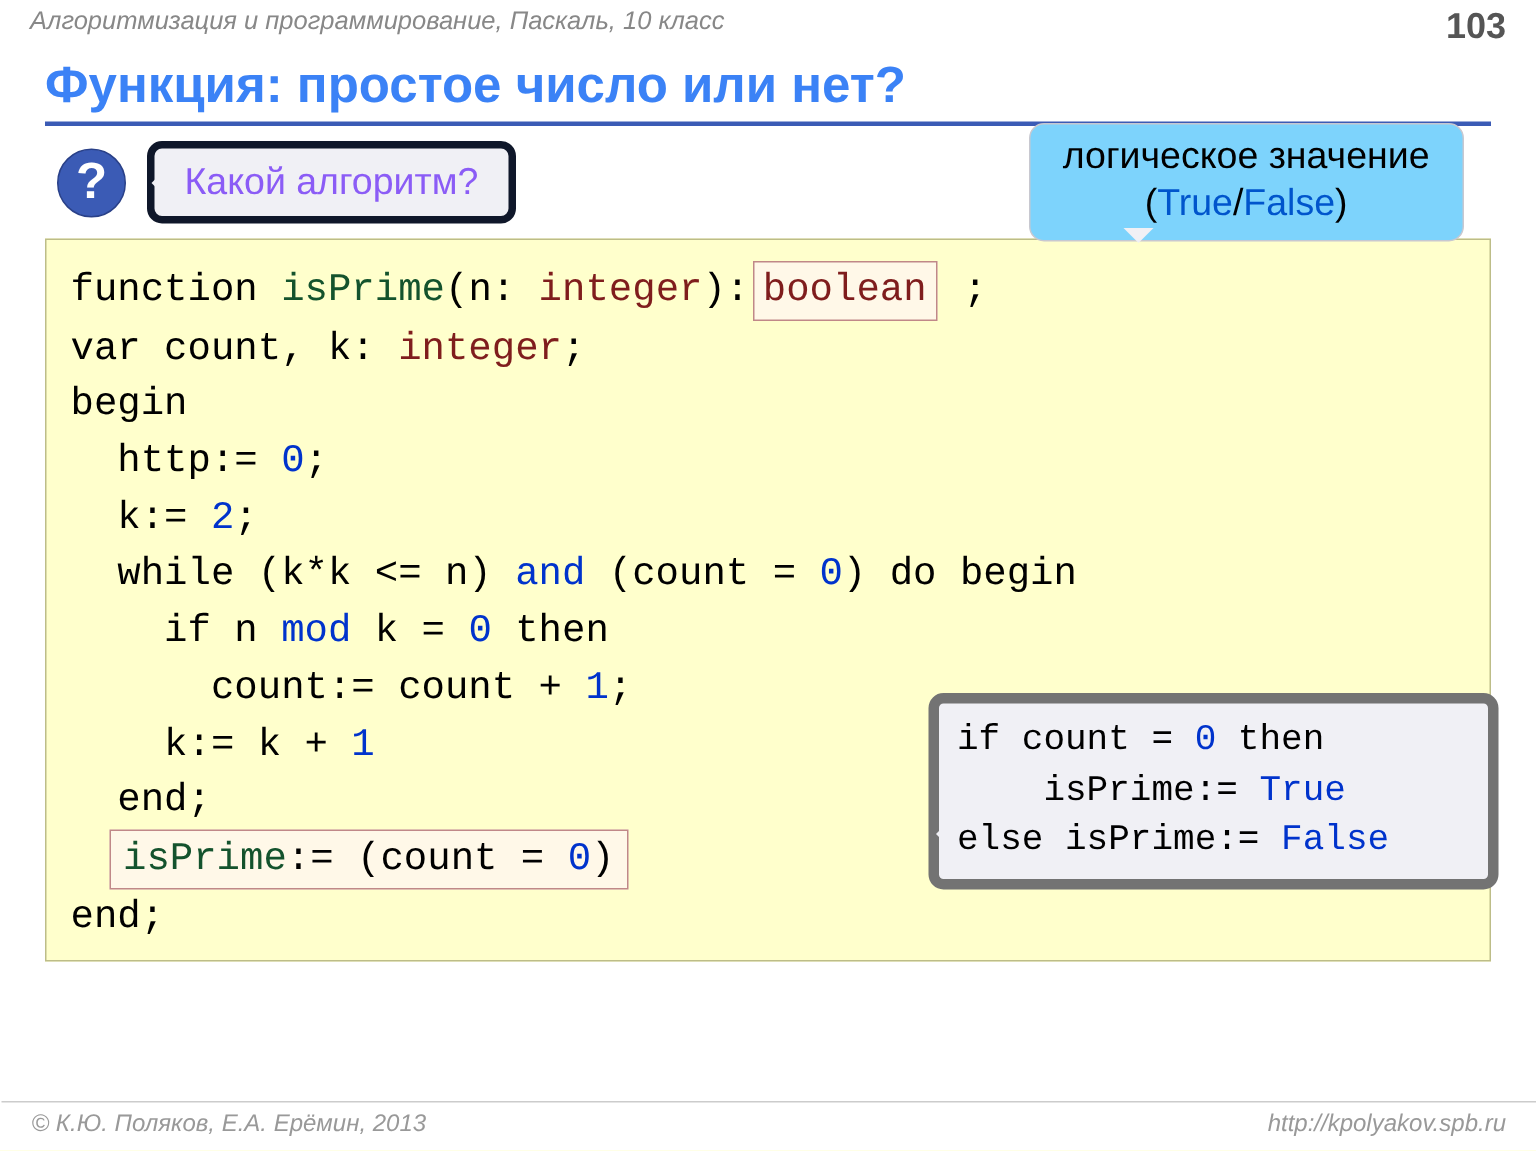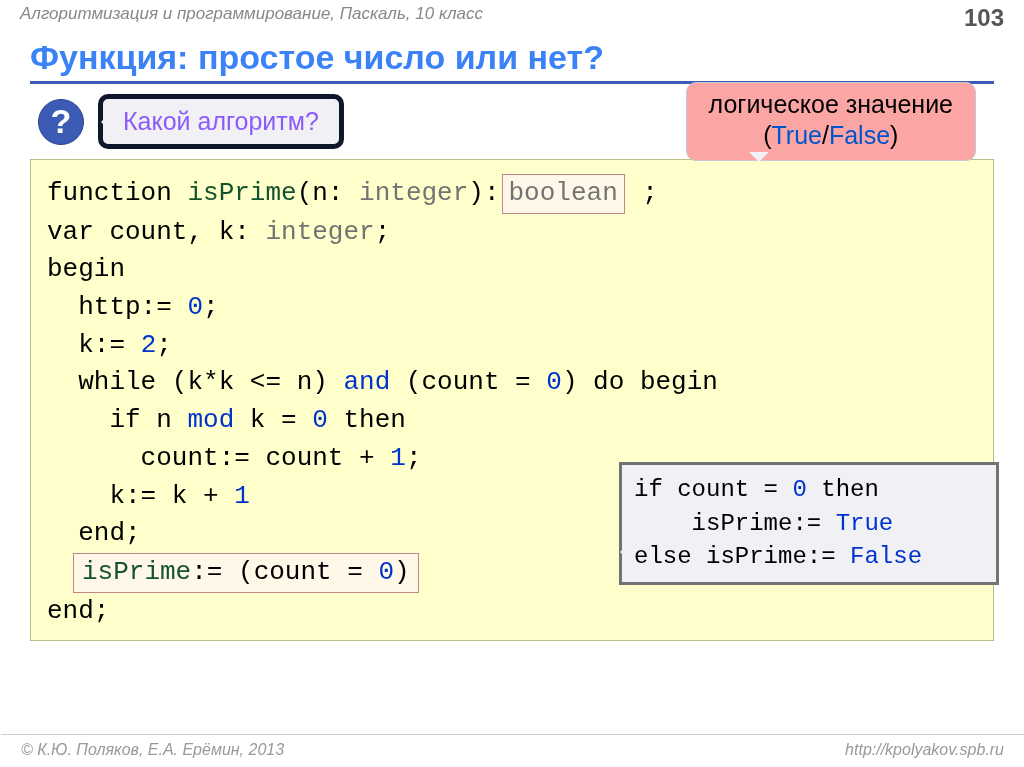--- a/index.html
+++ b/index.html
@@ -57,21 +57,21 @@
     position: absolute;
     left: -10px; top: 50%;
     margin-top: -8px;
     border: 8px solid transparent;
     border-right-color: #f0f0f5;
   }
   .callout-top {
     position: absolute;
     right: 48px;
     top: 82px;
-    background: #fca5a5;
+    background: #7dd3fc;
     border: 1px solid #c8c8d0;
     border-radius: 10px;
     padding: 6px 22px 8px 22px;
     font-size: 25px;
     text-align: center;
     line-height: 1.25;
     z-index: 5;
   }
   .callout-top::after {
     content: "";
@@ -88,21 +88,21 @@
     background: #ffffcc;
     border: 1px solid #bdbd88;
     padding: 14px 16px 10px 16px;
     font-family: "Courier New", monospace;
     font-size: 26px;
     line-height: 1.45;
     position: relative;
     white-space: pre;
   }
   .kw-blue { color: #0033cc; }
-  .kw-red  { color: #737373; }
+  .kw-red  { color: #7f1d1d; }
   .kw-navy { color: #14532d; }
   .inline-box {
     display: inline-block;
     border: 1px solid #c08888;
     background: #fff8e8;
     padding: 0 6px;
     margin: 0 2px;
     vertical-align: baseline;
   }
   .inline-box2 {
@@ -111,22 +111,22 @@
     background: #fff8e8;
     padding: 0 8px;
     margin-left: 26px;
   }
   .callout-right {
     position: absolute;
     right: -6px;
     top: 302px;
     width: 380px;
     background: #f0f0f5;
-    border: 3px solid #737373;
-    border-radius: 0;
+    border: 7px solid #737373;
+    border-radius: 10px;
     padding: 8px 12px;
     font-family: "Courier New", monospace;
     font-size: 24px;
     line-height: 1.4;
     white-space: pre;
     z-index: 3;
   }
   .callout-right::before {
     content: "";
     position: absolute;

